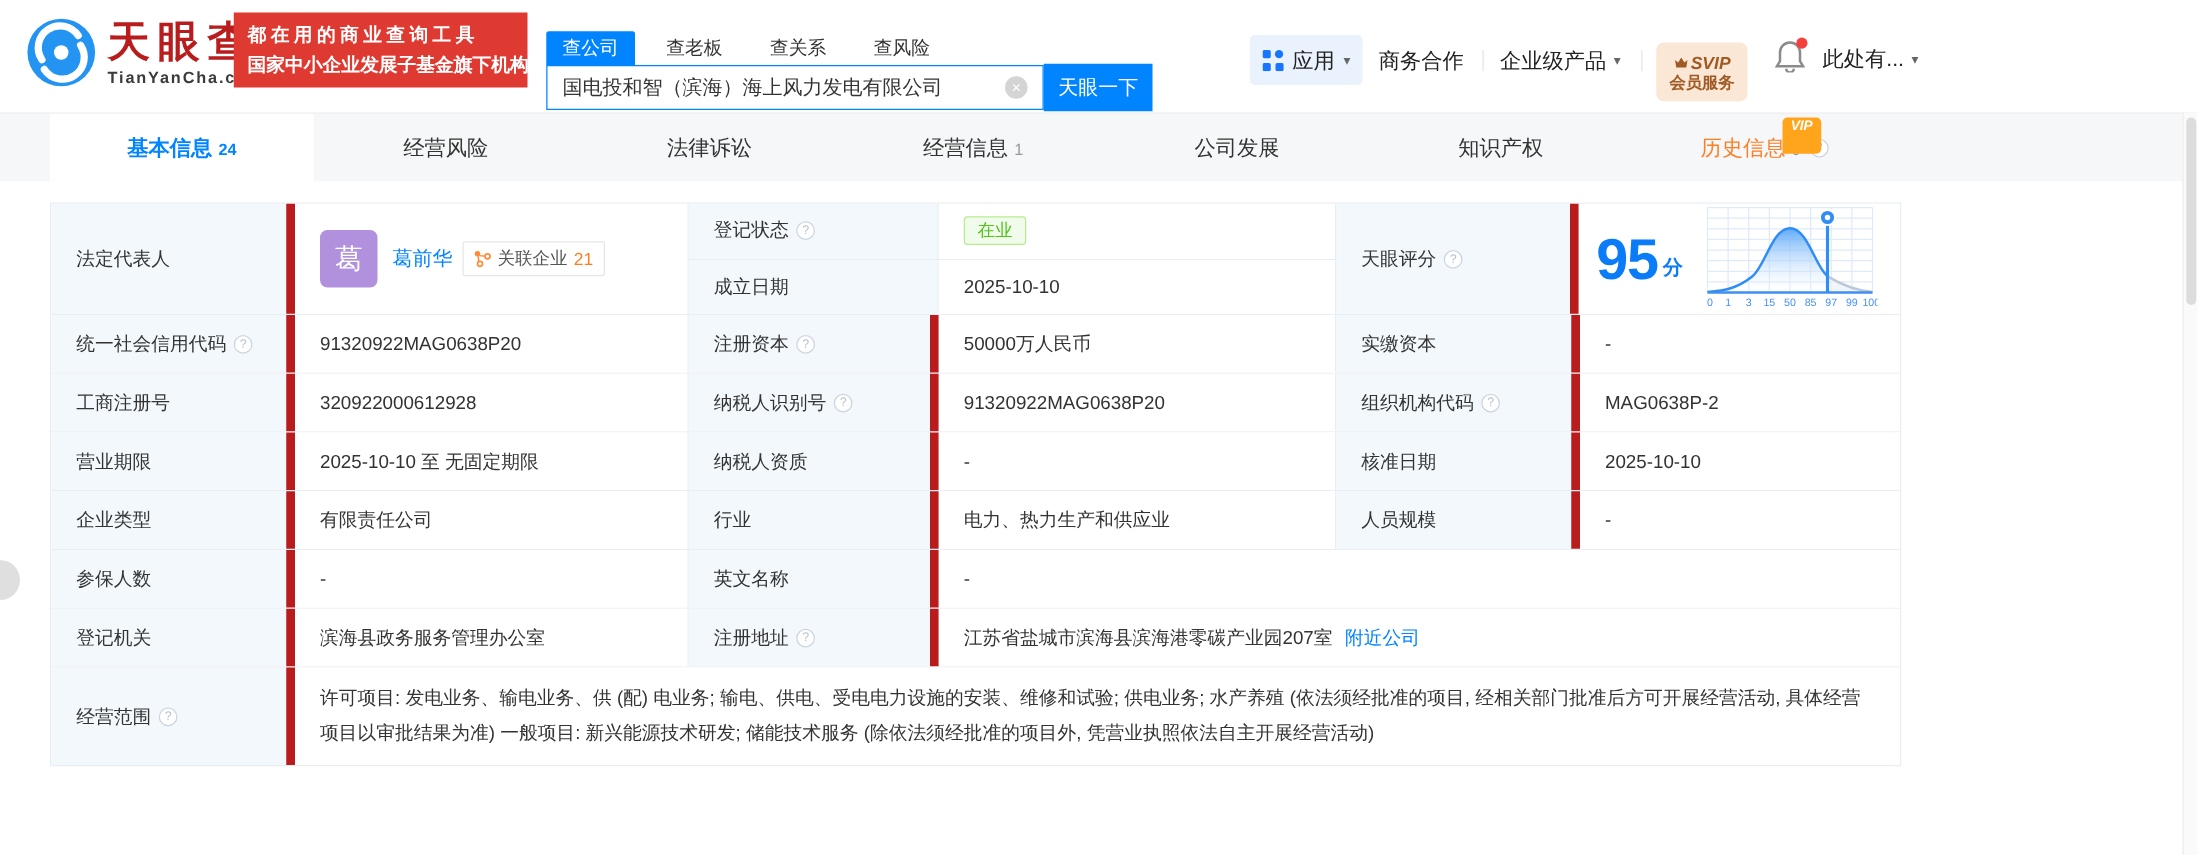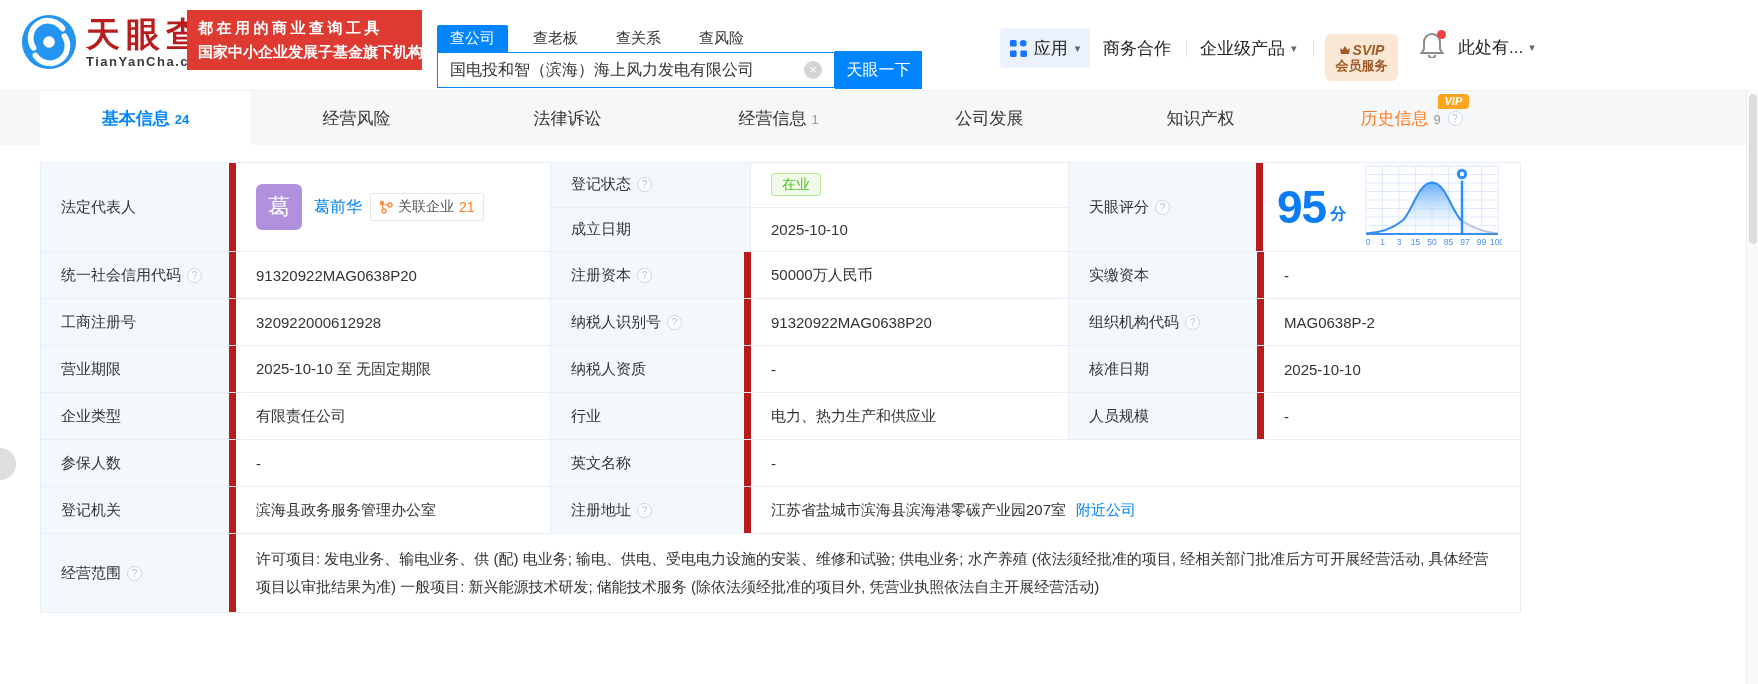--- a/index.html
+++ b/index.html
@@ -52,22 +52,22 @@
   .user-menu { position:absolute; left:1458px; top:36px; font-size:17px; color:#222; display:flex; align-items:center; gap:6px; cursor:pointer; }
   
   .tabbar { position:relative; height:55px; background:#f6f7f8; border-top:1px solid #efefef;
     display:flex; padding-left:40px; }
   .tab { width:211px; display:flex; align-items:center; justify-content:center; gap:5px;
     font-size:17px; color:#333; cursor:pointer; position:relative; }
   .tab.active { background:#fff; color:#0084ff; font-weight:bold; }
   .tab .cnt { font-size:13px; color:#999; margin-top:2px; }
   .tab.active .cnt { color:#0084ff; }
   .tab.history { color:#ff7e24; }
-  .vip-badge { position:absolute; top:3px; left:50%; margin-left:26px; background:#ffa41b; color:#fff;
-    font-size:11px; font-weight:bold; font-style:italic; padding:1px 7px 2px;
+  .vip-badge { position:absolute; top:3px; left:50%; margin-left:14px; background:#ffa41b; color:#fff;
+    font-size:11px; font-weight:bold; font-style:italic; padding:1px 7px 16px;
     border-radius:4px 4px 4px 0; line-height:12px; }
   .qicon { display:inline-block; width:15px; height:15px; border:1px solid #ccd6e0; border-radius:50%;
     color:#b6c2cf; font-size:10px; line-height:13px; text-align:center; margin-left:6px; flex:none; background:#fff; }
   .qicon::after { content:"?"; }
   .tab .qicon { margin-left:2px; }
   
   .content { margin:17px 0 0 40px; width:1481px; border:1px solid #e9eef4; border-bottom:none; }
   .trow { display:flex; border-bottom:1px solid #e9eef4; min-height:47px; }
   .tl { background:#f2f8fc; display:flex; align-items:center; padding-left:20px; font-size:15px; color:#333;
     border-right:7px solid #b91c1c; flex:none; }

